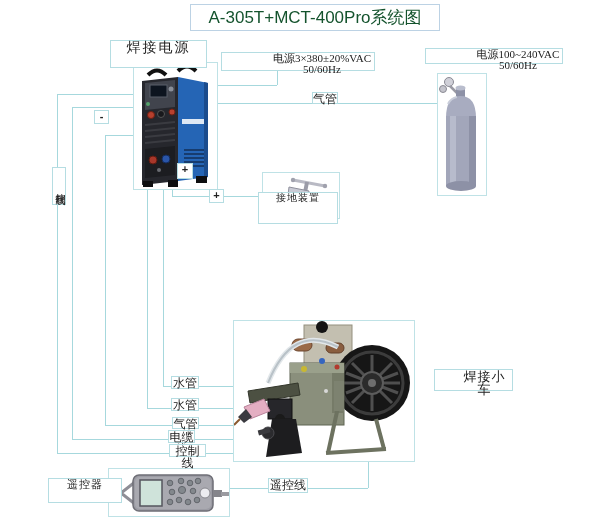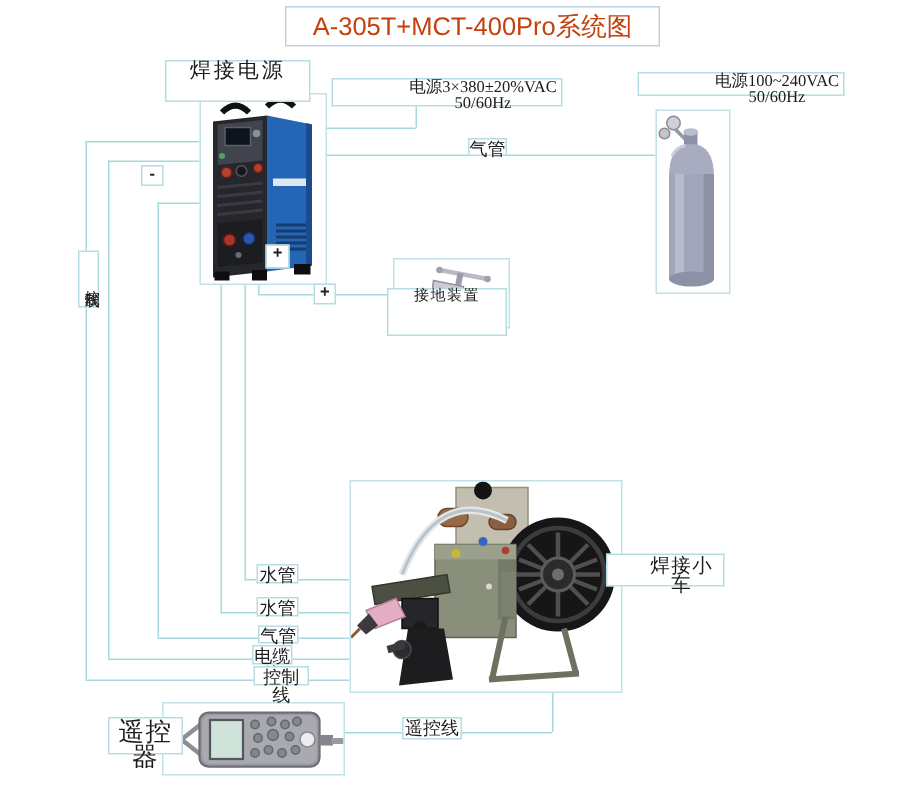--- a/index.html
+++ b/index.html
@@ -9,21 +9,21 @@
   }
   .line{position:absolute;background:#a6d8dd;z-index:1;}
   .imgbox{position:absolute;border:1px solid #bfe2e6;background:#ffffff;z-index:2;box-sizing:border-box;}
   .lblbox{
     position:absolute;border:1px solid #b5dde2;background:#ffffff;z-index:3;box-sizing:border-box;
     display:flex;align-items:flex-start;justify-content:center;text-align:center;line-height:1;
   }
   .titlebox{
     position:absolute;left:190px;top:4px;width:250px;height:27px;z-index:3;box-sizing:border-box;
     border:1px solid #bcd2e4;display:flex;align-items:center;justify-content:center;
-    font-family:"Liberation Sans","DejaVu Sans",sans-serif;font-size:17px;color:#c2410c;
+    font-family:"Liberation Sans","DejaVu Sans",sans-serif;font-size:17px;color:#14532d;
   }
   .small{font-size:11px;letter-spacing:1px;padding-left:48px;}
   .tiny{font-size:12px;}
   .term{font-family:"Liberation Sans",sans-serif;font-size:11px;font-weight:bold;color:#222;}
   .vtext{writing-mode:vertical-rl;text-orientation:upright;font-size:10px;letter-spacing:1px;}
   svg{display:block;}
 </style>
 </head>
 <body>
 
@@ -109,25 +109,25 @@
   </div>
 
   <div class="lblbox tiny" style="left:168px;top:430px;width:27px;height:13px;">
     <span>电缆线</span>
   </div>
 
   <div class="lblbox tiny" style="left:169px;top:444px;width:37px;height:13px;">
     <span>控制线</span>
   </div>
 
-  <div class="lblbox" style="left:404px;top:369px;width:79px;height:22px;font-size:13px;letter-spacing:1px;justify-content:flex-start;padding-left:22px;">
+  <div class="lblbox" style="left:434px;top:369px;width:79px;height:22px;font-size:13px;letter-spacing:1px;justify-content:flex-start;padding-left:22px;">
     <span>焊接小车</span>
   </div>
 
-  <div class="lblbox" style="left:48px;top:478px;width:50px;height:25px;font-size:17px;letter-spacing:1px;margin-left:24px;">
+  <div class="lblbox" style="left:48px;top:478px;width:74px;height:25px;font-size:11px;letter-spacing:1px;">
     <span>遥控器</span>
   </div>
 
   <div class="lblbox tiny" style="left:268px;top:478px;width:40px;height:15px;">
     <span>遥控线</span>
   </div>
 
   <div class="imgbox" style="left:133px;top:62px;width:85px;height:128px;">
     <svg width="83" height="126" viewBox="0 0 83 126">
 

